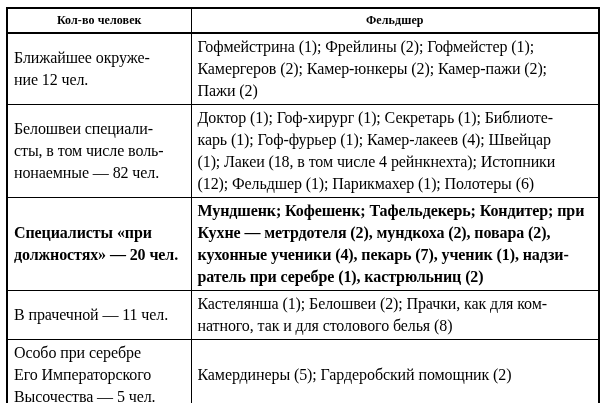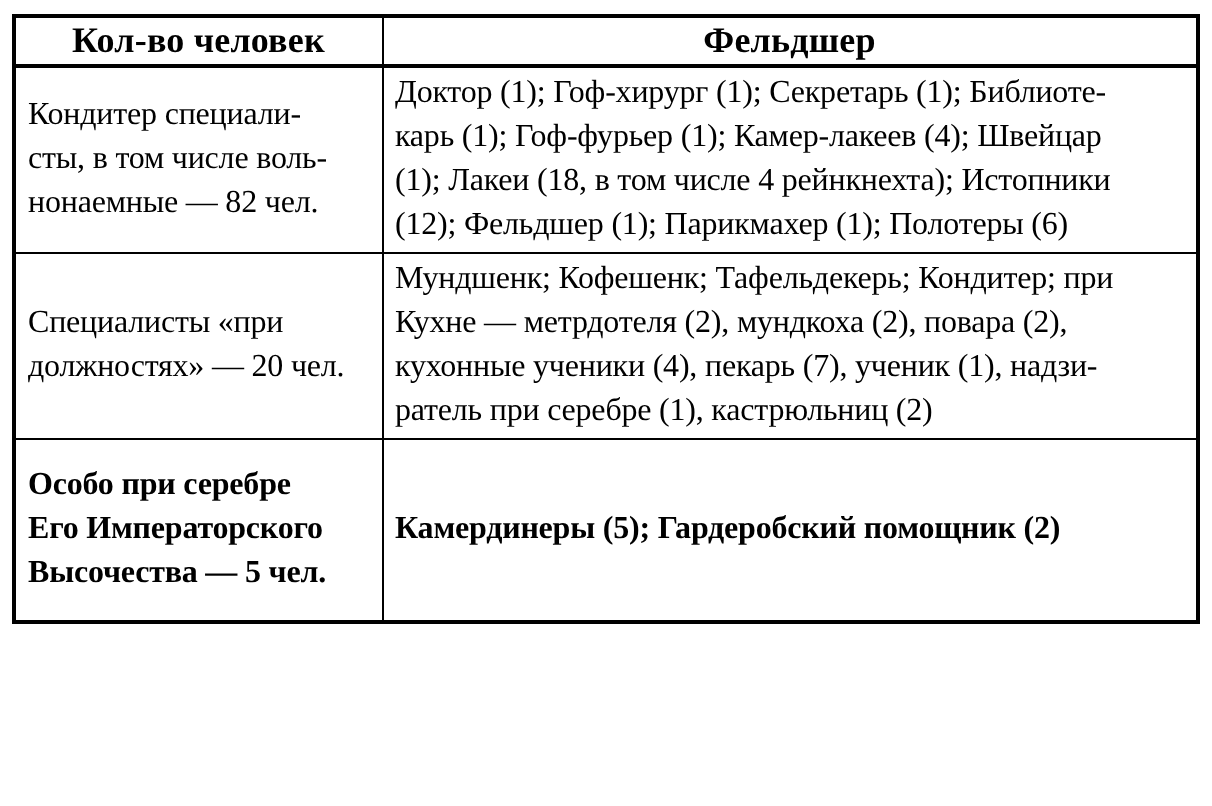--- a/index.html
+++ b/index.html
@@ -32,21 +32,21 @@
     border: 2px solid var(--border);
     background: var(--bg);
   }
   col.col-people { width: 184px; }
   col.col-position { width: 408px; }
   th {
     border: 1px solid var(--border);
     border-bottom: 2px solid var(--border);
     height: 25px;
     padding: 0 4px;
-    font-size: 18px;
+    font-size: 12px;
     font-weight: bold;
     text-align: center;
     vertical-align: middle;
     color: var(--text);
     letter-spacing: 0.1px;
   }
   td {
     border: 1px solid var(--border);
     padding: 2px 3px 2px 6px;
     font-size: 16px;
@@ -81,21 +81,32 @@
           <span>Кол-во человек</span>
         </th>
         <th>
           <span>Фельдшер</span>
         </th>
       </tr>
     </thead>
     <tbody id="table-body">
         <tr>
           <td>
-            <span class="line">Кондитер специали-</span>
+            <span class="line">Ближайшее окруже-</span>
+            <span class="line">ние 12 чел.</span>
+          </td>
+          <td>
+            <span class="line">Гофмейстрина (1); Фрейлины (2); Гофмейстер (1);</span>
+            <span class="line">Камергеров (2); Камер-юнкеры (2); Камер-пажи (2);</span>
+            <span class="line">Пажи (2)</span>
+          </td>
+        </tr>
+        <tr>
+          <td>
+            <span class="line">Белошвеи специали-</span>
             <span class="line">сты, в том числе воль-</span>
             <span class="line">нонаемные — 82 чел.</span>
           </td>
           <td>
             <span class="line">Доктор (1); Гоф-хирург (1); Секретарь (1); Библиоте-</span>
             <span class="line">карь (1); Гоф-фурьер (1); Камер-лакеев (4); Швейцар</span>
             <span class="line">(1); Лакеи (18, в том числе 4 рейнкнехта); Истопники</span>
             <span class="line">(12); Фельдшер (1); Парикмахер (1); Полотеры (6)</span>
           </td>
         </tr>
@@ -106,20 +117,29 @@
           </td>
           <td>
             <span class="line">Мундшенк; Кофешенк; Тафельдекерь; Кондитер; при</span>
             <span class="line">Кухне — метрдотеля (2), мундкоха (2), повара (2),</span>
             <span class="line">кухонные ученики (4), пекарь (7), ученик (1), надзи-</span>
             <span class="line">ратель при серебре (1), кастрюльниц (2)</span>
           </td>
         </tr>
         <tr>
           <td>
+            <span class="line">В прачечной — 11 чел.</span>
+          </td>
+          <td>
+            <span class="line">Кастелянша (1); Белошвеи (2); Прачки, как для ком-</span>
+            <span class="line">натного, так и для столового белья (8)</span>
+          </td>
+        </tr>
+        <tr>
+          <td>
             <span class="line">Особо при серебре</span>
             <span class="line">Его Императорского</span>
             <span class="line">Высочества — 5 чел.</span>
           </td>
           <td>
             <span class="line">Камердинеры (5); Гардеробский помощник (2)</span>
           </td>
         </tr>
       </tbody>
   </table>

